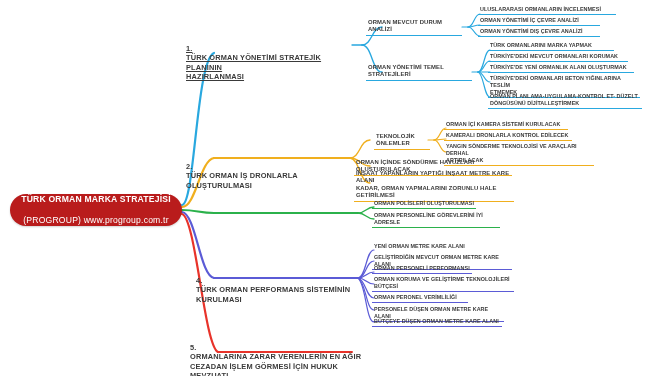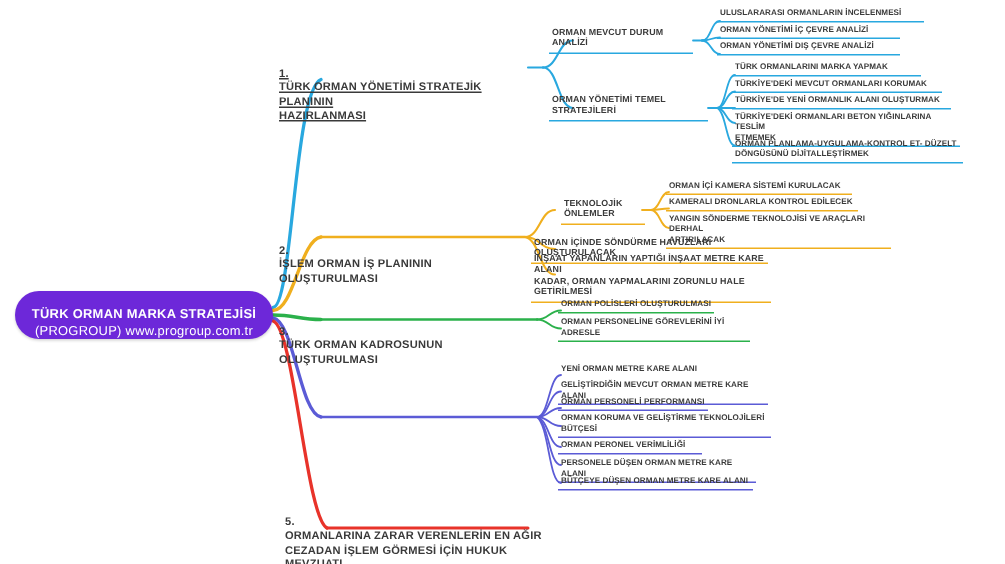--- a/index.html
+++ b/index.html
@@ -11,24 +11,24 @@
     position:relative;
   }
   #map{position:absolute;left:0;top:0;width:670px;height:376px;}
   svg.links{position:absolute;left:0;top:0;width:670px;height:376px;pointer-events:none;}
 
   .node{position:absolute;box-sizing:border-box;}
 
   
   .root{
     left:10px;top:194px;width:172px;height:32px;
-    background:#6d28d9;
+    background:#b91c1c;
     border-radius:16px;
     display:flex;flex-direction:column;
-    align-items:center;justify-content:flex-end;
+    align-items:center;justify-content:space-between;
     color:#ffffff;
     font-size:8.6px;font-weight:bold;
     letter-spacing:.2px;line-height:11px;
     text-align:center;
     box-shadow:0 1px 2px rgba(0,0,0,.18);
   }
   .root-line2{font-weight:normal;}
 
   
   .topic{
@@ -135,40 +135,41 @@
   <div class="node leaf ul-cyan" style="left:488px;top:42px;width:126px;">TÜRK ORMANLARINI MARKA YAPMAK</div>
   <div class="node leaf ul-cyan" style="left:488px;top:53px;width:140px;">TÜRKİYE'DEKİ MEVCUT ORMANLARI KORUMAK</div>
   <div class="node leaf ul-cyan" style="left:488px;top:64px;width:146px;">TÜRKİYE'DE YENİ ORMANLIK ALANI OLUŞTURMAK</div>
   <div class="node leaf ul-cyan" style="left:488px;top:75px;width:152px;">TÜRKİYE'DEKİ ORMANLARI BETON YIĞINLARINA TESLİM
 ETMEMEK</div>
   <div class="node leaf ul-cyan" style="left:488px;top:93px;width:154px;">ORMAN PLANLAMA-UYGULAMA-KONTROL ET- DÜZELT
 DÖNGÜSÜNÜ DİJİTALLEŞTİRMEK</div>
 
   <div class="node topic" style="left:186px;top:152px;width:168px;">
     <span class="num">2.</span>
-    <span>İŞLEM ORMAN İŞ PLANININ OLUŞTURULMASI</span>
+    <span>TÜRK ORMAN İŞ DRONLARLA OLUŞTURULMASI</span>
   </div>
   <div class="node sub ul-amber" style="left:374px;top:133px;width:56px;">TEKNOLOJİK ÖNLEMLER</div>
   <div class="node sub ul-amber" style="left:354px;top:159px;width:158px;">ORMAN İÇİNDE SÖNDÜRME HAVUZLARI OLUŞTURULACAK</div>
   <div class="node sub ul-amber" style="left:354px;top:170px;width:160px;">İNŞAAT YAPANLARIN YAPTIĞI İNŞAAT METRE KARE ALANI
 KADAR, ORMAN YAPMALARINI ZORUNLU HALE
 GETİRİLMESİ</div>
 
   <div class="node leaf ul-amber" style="left:444px;top:121px;width:124px;">ORMAN İÇİ KAMERA SİSTEMİ KURULACAK</div>
   <div class="node leaf ul-amber" style="left:444px;top:132px;width:128px;">KAMERALI DRONLARLA KONTROL EDİLECEK</div>
   <div class="node leaf ul-amber" style="left:444px;top:143px;width:150px;">YANGIN SÖNDERME TEKNOLOJİSİ VE ARAÇLARI DERHAL
 ARTIRILACAK</div>
 
-  <div class="node topic" style="left:186px;top:206px;width:172px;">
-    <span class="num">3.</span>
-    <span>TÜRK ORMAN KADROSUNUN OLUŞTURULMASI</span>
-  </div>
   <div class="node leaf ul-green" style="left:372px;top:200px;width:104px;">ORMAN POLİSLERİ OLUŞTURULMASI</div>
   <div class="node leaf ul-green" style="left:372px;top:212px;width:128px;">ORMAN PERSONELİNE GÖREVLERİNİ İYİ ADRESLE</div>
 
+  <div class="node topic" style="left:196px;top:266px;width:160px;">
+    <span class="num">4.</span>
+    <span>TÜRK ORMAN PERFORMANS SİSTEMİNİN
+KURULMASI</span>
+  </div>
   <div class="node leaf ul-none" style="left:372px;top:243px;width:104px;">YENİ ORMAN METRE KARE ALANI</div>
   <div class="node leaf ul-blue" style="left:372px;top:254px;width:140px;">GELİŞTİRDİĞİN MEVCUT ORMAN METRE KARE ALANI</div>
   <div class="node leaf ul-blue" style="left:372px;top:265px;width:100px;">ORMAN PERSONELİ PERFORMANSI</div>
   <div class="node leaf ul-blue" style="left:372px;top:276px;width:142px;">ORMAN KORUMA VE GELİŞTİRME TEKNOLOJİLERİ
 BÜTÇESİ</div>
   <div class="node leaf ul-blue" style="left:372px;top:294px;width:96px;">ORMAN PERONEL VERİMLİLİĞİ</div>
   <div class="node leaf ul-blue" style="left:372px;top:306px;width:132px;">PERSONELE DÜŞEN ORMAN METRE KARE ALANI</div>
   <div class="node leaf ul-blue" style="left:372px;top:318px;width:130px;">BÜTÇEYE DÜŞEN ORMAN METRE KARE ALANI</div>
 
   <div class="node topic" style="left:190px;top:333px;width:180px;">

